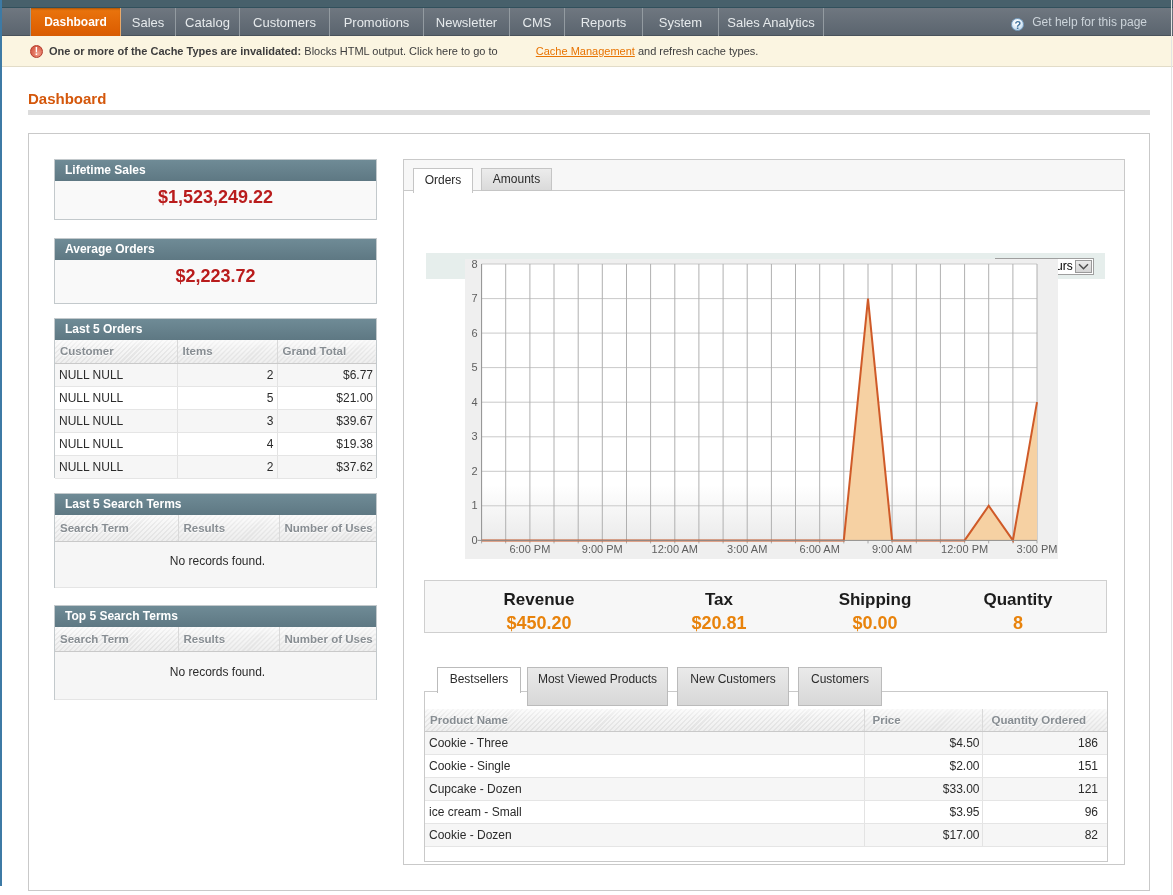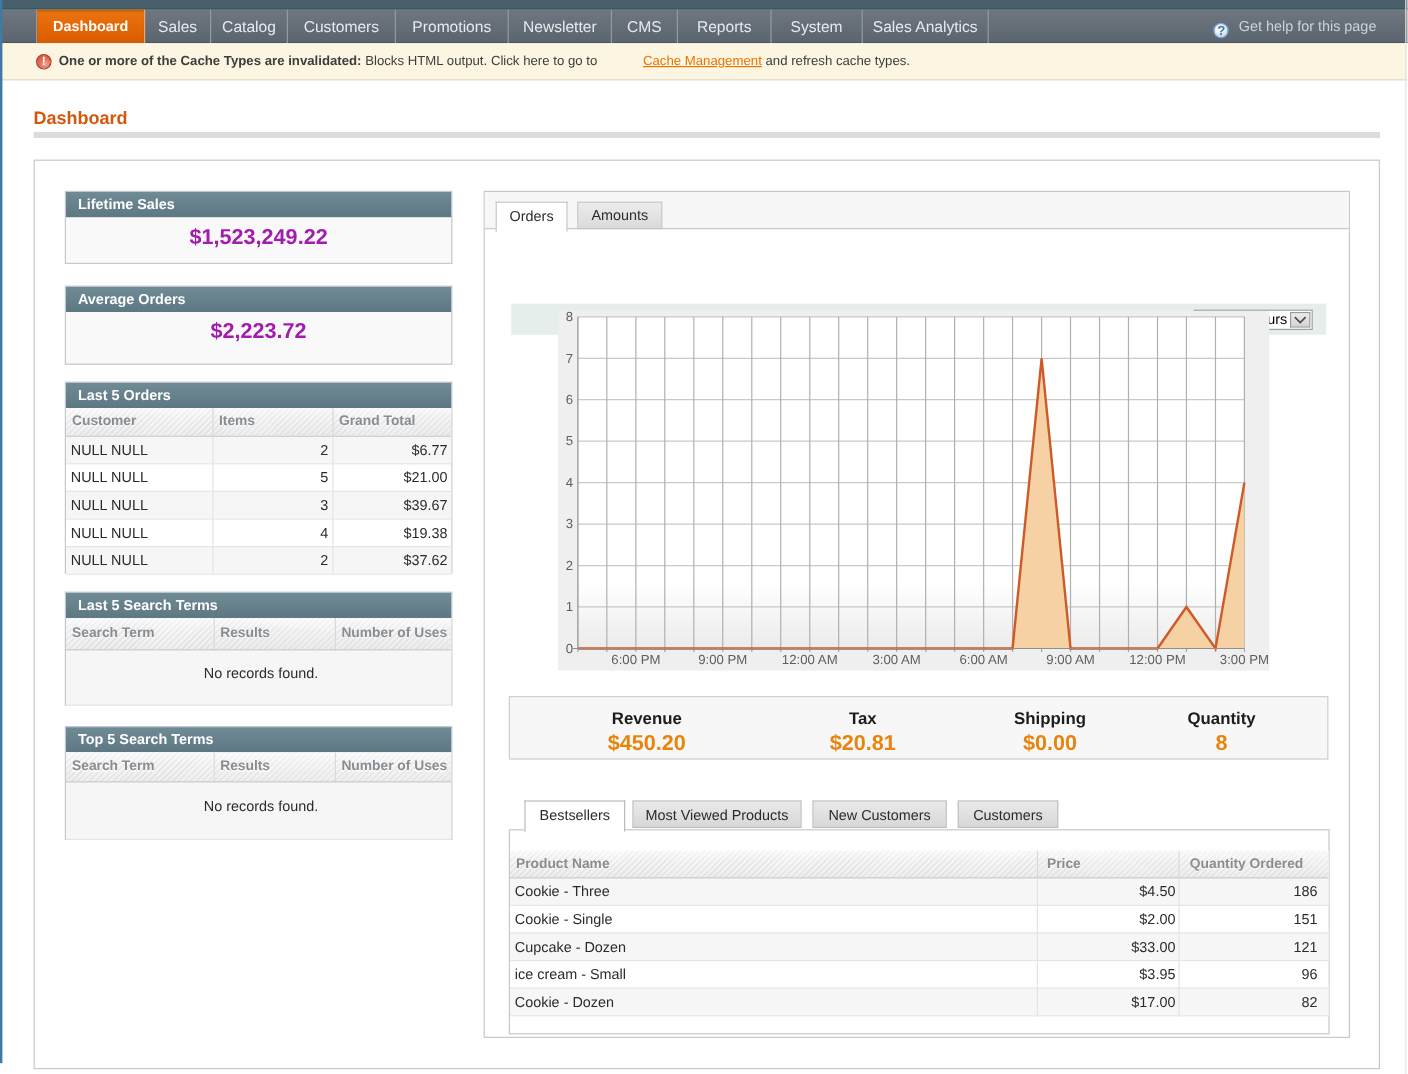--- a/index.html
+++ b/index.html
@@ -28,21 +28,21 @@
 
 h1 { position:absolute; left:28px; top:92px; font-size:15px; line-height:14px; color:#d4570b; font-weight:bold; }
 #divider { position:absolute; left:28px; top:110px; width:1122px; height:5px; background:#dcdcdc; }
 
 
 #outer { position:absolute; left:28px; top:133px; width:1122px; height:758px; border:1px solid #c9c9c9; background:#fff; }
 
 
 .panel { position:absolute; border:1px solid #c3c9cc; background:#f9f9f9; }
 .phead { height:21px; background:linear-gradient(#6f8b96,#5e7883); color:#fff; font-weight:bold; font-size:12px; line-height:21px; padding-left:10px; }
-.bigval { text-align:center; font-size:18px; font-weight:bold; color:#a21caf; }
+.bigval { text-align:center; font-size:18px; font-weight:bold; color:#b91c1c; }
 table.dt { border-collapse:collapse; width:100%; table-layout:fixed; font-size:12px; color:#2b2b2b; background:#fff; }
 table.dt th { background:linear-gradient(rgba(255,255,255,.6),rgba(255,255,255,0) 40%,rgba(120,120,120,.06)),repeating-linear-gradient(135deg,#f6f6f6 0px,#f6f6f6 2px,#e9e9e9 2px,#e9e9e9 3.5px); color:#878d92; font-size:11.5px; text-align:left; font-weight:bold; border-bottom:1px solid #c9c9c9; border-right:1px solid #d9d9d9; padding:0 0 0 5px; white-space:nowrap; text-shadow:0 1px 0 rgba(255,255,255,.8); }
 table.dt td { border-bottom:1px solid #e5e5e5; border-right:1px solid #e3e3e3; padding:0 0 0 4px; }
 table.dt th:last-child, table.dt td:last-child { border-right:none; }
 table.dt tr.odd td { background:#f6f6f6; }
 table.dt td.num { text-align:right; padding:0 3px 0 0; }
 .norec { text-align:center; font-size:12px; color:#2b2b2b; background:#f6f6f6; }
 
 
 #rpanel { position:absolute; left:403px; top:159px; width:722px; height:706px; border:1px solid #c9c9c9; background:#fff; }
@@ -52,24 +52,24 @@
 #tab-amounts { left:77px; top:8px; width:71px; height:23px; background:linear-gradient(#ececec,#dadada); border:1px solid #c5c5c5; line-height:21px; }
 #rangebar { position:absolute; left:22px; top:53px; width:679px; height:26px; background:#e6eeec;margin-top:40px; }
 #rangebar .lbl { position:absolute; right:114px; top:0; height:26px; line-height:26px; font-size:12px; color:#2b2b2b; }
 #selbox { position:absolute; right:11px; top:5px; width:99px; height:17px; background:#fff; border:1px solid #9f9f9f; font-size:12px; line-height:15px; color:#000; padding-left:2px; white-space:nowrap; }
 #selbox .arr { position:absolute; right:1px; top:1px; width:17px; height:13px; background:linear-gradient(#ececec,#d4d4d4); border:1px solid #9a9a9a; text-align:center; }
 
 #chartwrap { position:absolute; left:61px; top:99px; width:593px; height:300px; }
 
 #totals { position:absolute; left:20px; top:420px; width:683px; height:53px; background:#f7f7f7; border:1px solid #cfcfcf; }
 .tcell { position:absolute; width:170px; text-align:center; }
-.tcell .l { font-size:14px; font-weight:bold; color:#1c1c1c; }
+.tcell .l { font-size:17px; font-weight:bold; color:#1c1c1c; }
 .tcell .v { font-size:18px; font-weight:bold; color:#e8830c; margin-top:3px; }
 
-.tab2 { position:absolute; top:507px; height:23px; font-size:12px; color:#2b2b2b; text-align:center; line-height:22px; background:linear-gradient(#eaeaea,#d7d7d7); border:1px solid #bbbbbb; z-index:2; }
+.tab2 { position:absolute; top:507px; height:39px; font-size:12px; color:#2b2b2b; text-align:center; line-height:22px; background:linear-gradient(#eaeaea,#d7d7d7); border:1px solid #bbbbbb; z-index:2; }
 .tab2.active { background:#fff; height:26px; border-bottom:none; z-index:4; }
 
 #bestbox { position:absolute; left:20px; top:531px; width:684px; height:171px; border:1px solid #c9c9c9; background:#fff; }
 #besttable { position:absolute; left:0px; top:17px; width:682px; }
 </style>
 </head>
 <body>
 <div id="topstrip">
     <div class="inner"></div>
   </div>

